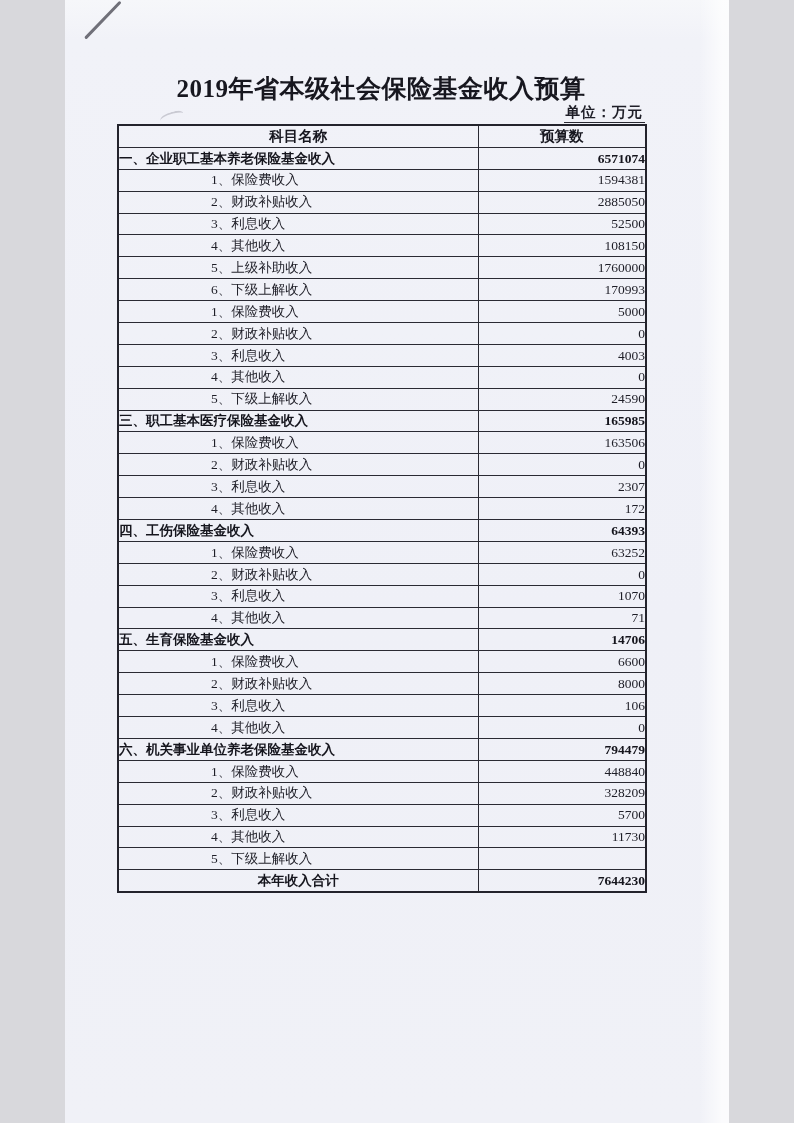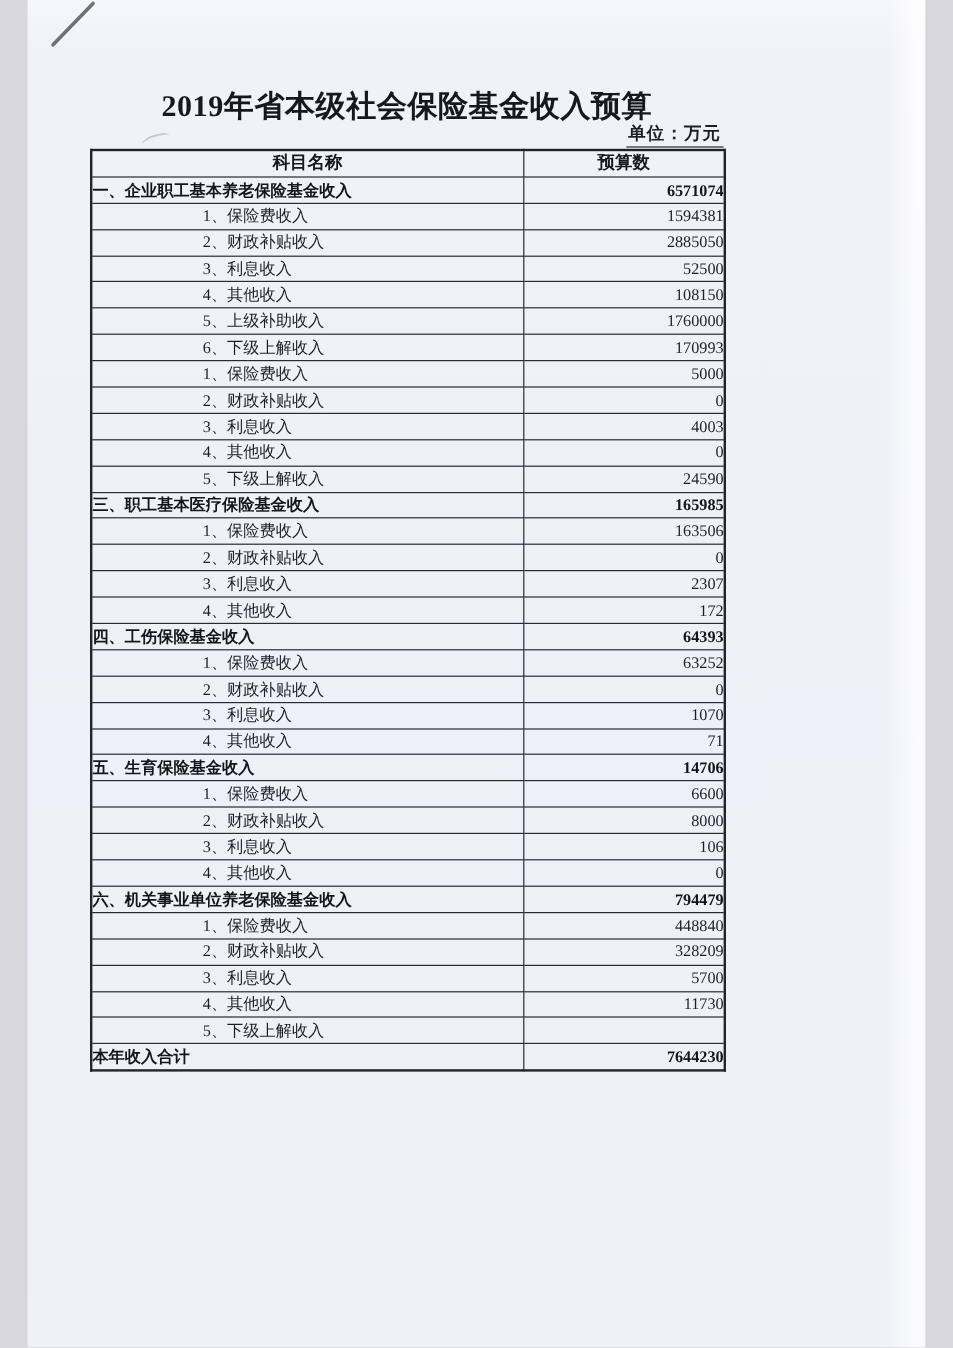--- a/index.html
+++ b/index.html
@@ -2,21 +2,21 @@
 <html><head>
 <meta charset="utf-8">
 <style>
   html, body {
     margin: 0;
     padding: 0;
     background: #d8d8dc;
   }
   .page {
     position: relative;
-    width: 748px;
+    width: 664px;
     height: 1123px;
     margin: 0 auto;
     overflow: hidden;
     background:
       linear-gradient(90deg, rgba(255,255,255,0) 95.5%, rgba(255,255,255,0.75) 99%),
       linear-gradient(180deg, #f6f7fa 0%, #f1f2f8 3.5%, #eff0f7 55%, #f0f1f7 100%);
     font-family: "Liberation Serif", "DejaVu Serif", serif;
     color: #1e1e27;
   }
   
@@ -98,20 +98,21 @@
     font-weight: bold;
     text-align: center;
     color: #17171f;
   }
   td.cell-subject { text-align: left; padding-left: 9px; }
   td.cell-value   { text-align: right; padding-right: 7px; }
   tr.row-section td.cell-subject { font-weight: bold; color: #15151d; }
   tr.row-section td.cell-value   { font-weight: bold; color: #15151d; }
   tr.row-sub td.cell-subject     { padding-left: 92px; font-weight: normal; }
   tr.row-summary td.cell-subject {
+    text-align: center;
     padding-left: 0;
     font-weight: bold;
     color: #15151d;
   }
   tr.row-summary td.cell-value { font-weight: bold; color: #15151d; }
 </style>
 </head>
 <body>
 
 <div class="page">

